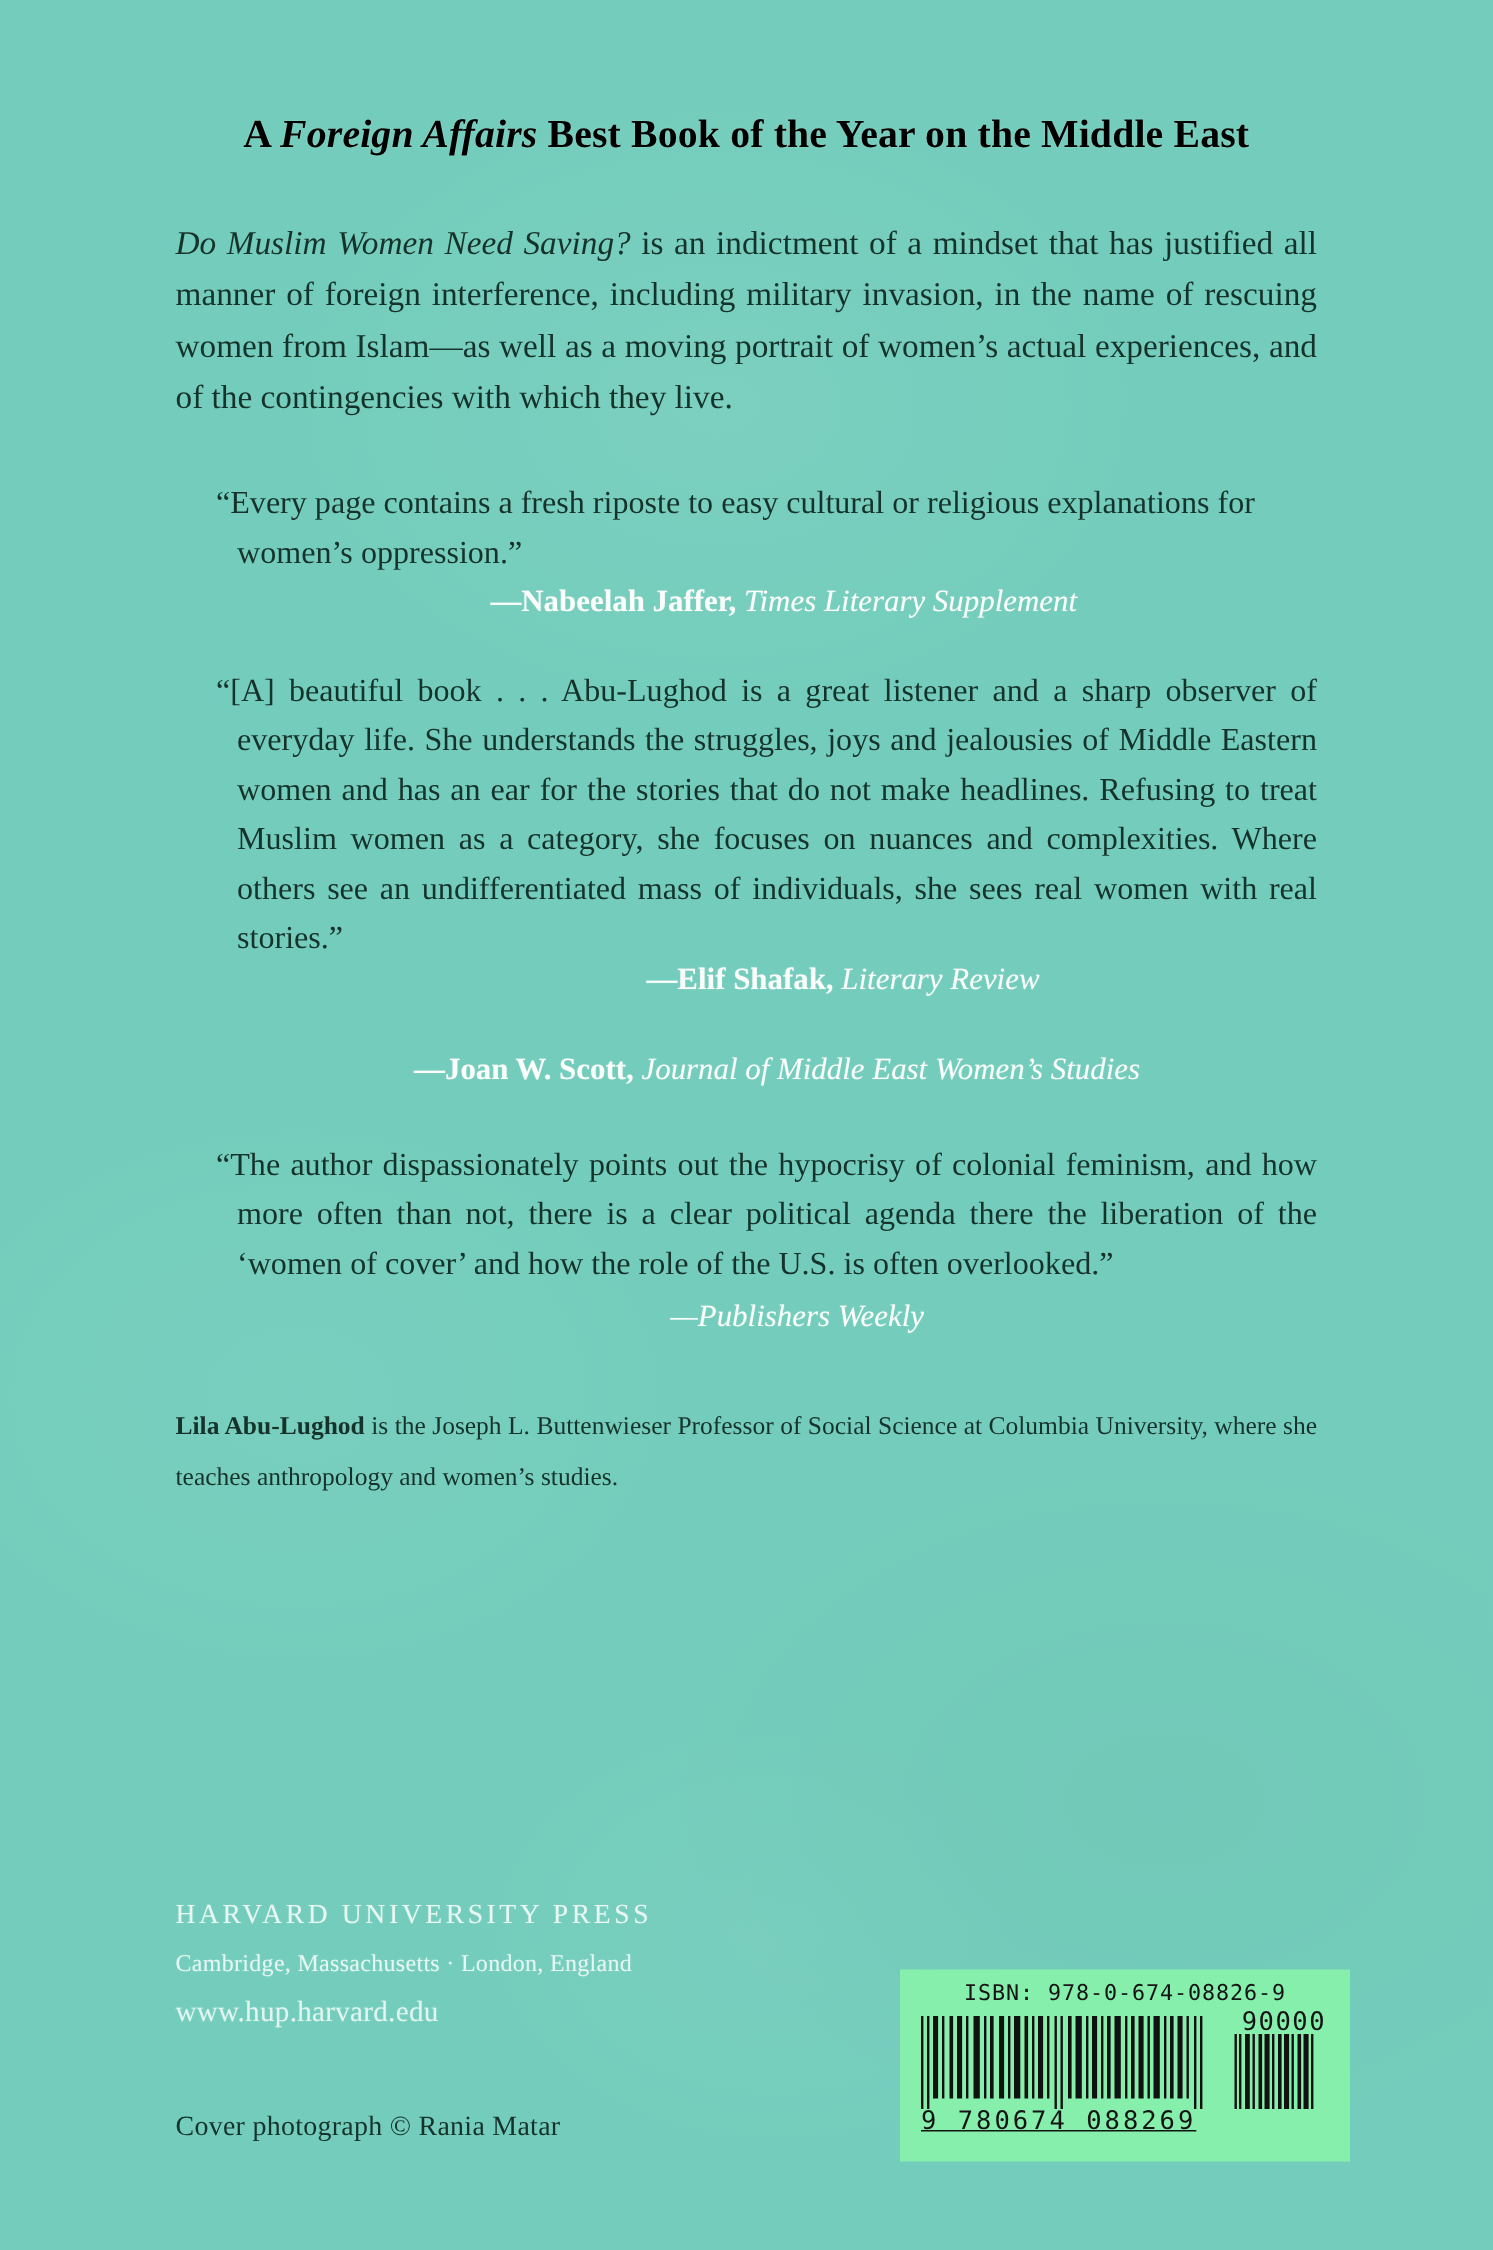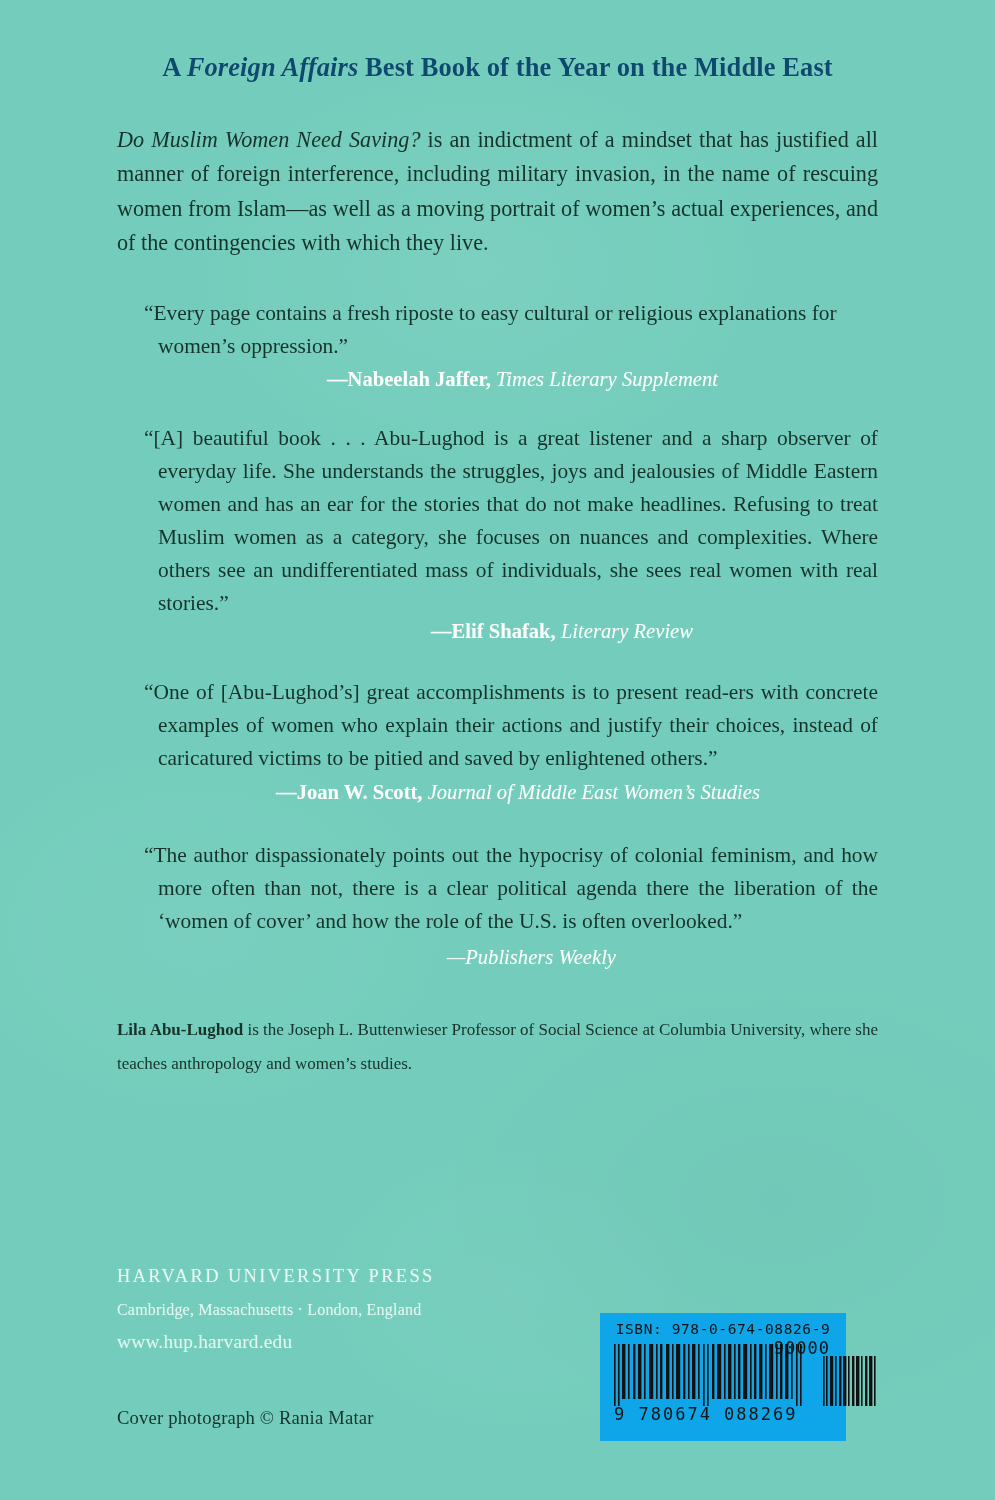--- a/index.html
+++ b/index.html
@@ -31,26 +31,26 @@
   }
 
   .cover {
     position:absolute;
     inset:0;
     padding:0 117px;
   }
 
   
   .headline {
-    color:#0c4a6e;
+    color:#000000;
     font-size:26.5px;
     font-weight:700;
     letter-spacing:0.1px;
     text-align:center;
-    margin-top:52px;
+    margin-top:74px;
     line-height:1.2;
     text-shadow:0 0 1px rgba(255,255,255,0.35);
   }
   .headline em { font-style:italic; font-weight:700; }
 
   
   .description {
     margin-top:39px;
     font-size:22.2px;
     line-height:34.5px;
@@ -133,23 +133,23 @@
     font-size:18.6px;
     color:#16332b;
     letter-spacing:0.2px;
   }
 
   
   .barcode-box {
     position:absolute;
     left:600px;
     top:1313px;
-    width:246px;
+    width:300px;
     height:128px;
-    background:#0ea5e9;
+    background:#86efac;
     padding:8px 12px 20px 12px;
   }
   .isbn-line {
     font-family:"DejaVu Sans Mono", monospace;
     font-size:14.5px;
     letter-spacing:0.6px;
     color:#141414;
     text-align:center;
     white-space:nowrap;
   }
@@ -173,20 +173,21 @@
   .bars-addon { flex:0 0 54px; height:50px; margin-top:12px; }
   .bars-main svg, .bars-addon svg { display:block; width:100%; height:100%; }
   .ean-digits {
     font-family:"DejaVu Sans Mono", monospace;
     font-size:17px;
     color:#141414;
     letter-spacing:2px;
     margin-top:-2px;
     padding-left:2px;
     white-space:nowrap;
+    text-decoration:underline;
   }
 </style>
 </head>
 <body>
 
 <div class="paper-grain"></div>
 
 <div class="cover">
 
   <div class="headline">
@@ -201,21 +202,20 @@
     <div class="quote-text">“Every page contains a fresh riposte to easy cultural or religious explanations for women’s oppression.”</div>
     <div class="attribution"><span class="who"><span>—</span><span>Nabeelah Jaffer,</span></span><span class="pub"> Times Literary Supplement</span></div>
   </div>
 
   <div class="quote-block justified" id="quote-1">
     <div class="quote-text">“[A] beautiful book . . . Abu-Lughod is a great listener and a sharp observer of everyday life. She understands the struggles, joys and jealousies of Middle Eastern women and has an ear for the stories that do not make headlines. Refusing to treat Muslim women as a category, she focuses on nuances and complexities. Where others see an undifferentiated mass of individuals, she sees real women with real stories.”</div>
     <div class="attribution"><span class="who"><span>—</span><span>Elif Shafak,</span></span><span class="pub"> Literary Review</span></div>
   </div>
 
   <div class="quote-block justified" id="quote-2">
-    <div class="quote-text">“One of [Abu-Lughod’s] great accomplishments is to present read-ers with concrete examples of women who explain their actions and justify their choices, instead of caricatured victims to be pitied and saved by enlightened others.”</div>
     <div class="attribution"><span class="who"><span>—</span><span>Joan W. Scott,</span></span><span class="pub"> Journal of Middle East Women’s Studies</span></div>
   </div>
 
   <div class="quote-block justified" id="quote-3">
     <div class="quote-text">“The author dispassionately points out the hypocrisy of colonial feminism, and how more often than not, there is a clear political agenda there the liberation of the ‘women of cover’ and how the role of the U.S. is often overlooked.”</div>
     <div class="attribution"><span class="pub">—</span><span class="pub">Publishers Weekly</span></div>
   </div>
 
   <div class="author-bio">
     <strong>Lila Abu-Lughod</strong><span> is the Joseph L. Buttenwieser Professor of Social Science at Columbia University, where she teaches anthropology and women’s studies.</span>

